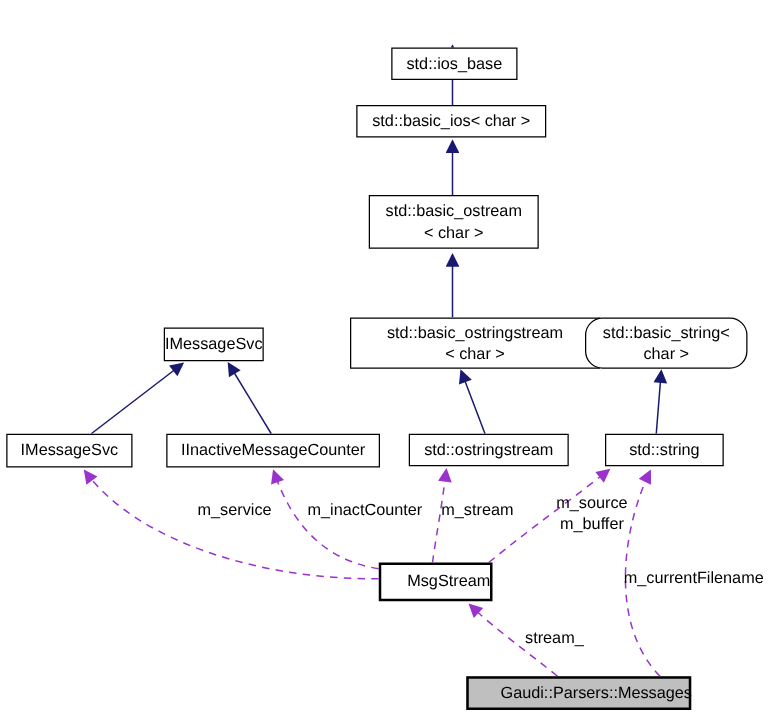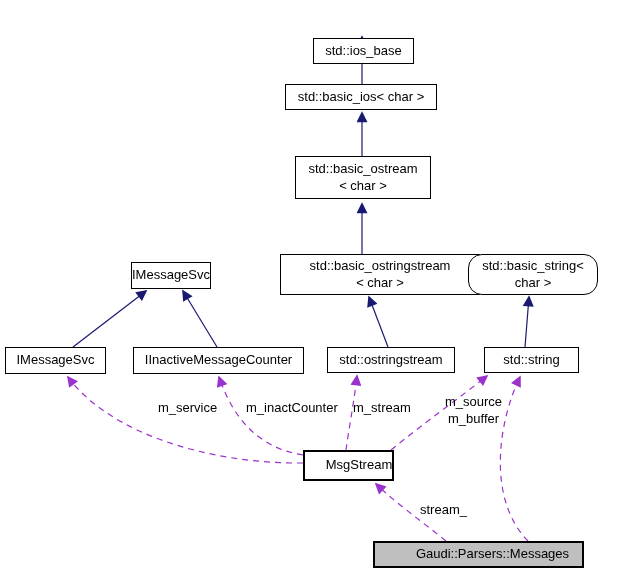--- a/index.html
+++ b/index.html
@@ -100,26 +100,27 @@
   </div>
 
   <div class="node" style="left:484px;top:347px;width:95px;height:26px;">
     <span>std::string</span>
   </div>
 
   <div class="node thick" style="left:303px;top:450px;width:91px;height:31px;padding-left:21px;">
     <span>MsgStream</span>
   </div>
 
-  <div class="node selected" style="left:373px;top:541px;width:211px;height:27px;padding-left:28px;">
+  <div class="node selected" style="left:373px;top:541px;width:180px;height:27px;padding-left:28px;">
     <span>Gaudi::Parsers::Messages</span>
   </div>
 
   <div class="elabel" style="left:158px;top:400px;">m_service</div>
   <div class="elabel" style="left:246px;top:400px;">m_inactCounter</div>
   <div class="elabel" style="left:353px;top:400px;">m_stream</div>
   <div class="elabel" style="left:445px;top:394px;">
     <span>m_source</span>
     <span>m_buffer</span>
   </div>
+  <div class="elabel" style="left:499px;top:454px;">m_currentFilename</div>
   <div class="elabel" style="left:420px;top:502px;">stream_</div>
 
 </div>
 
 </body></html>

